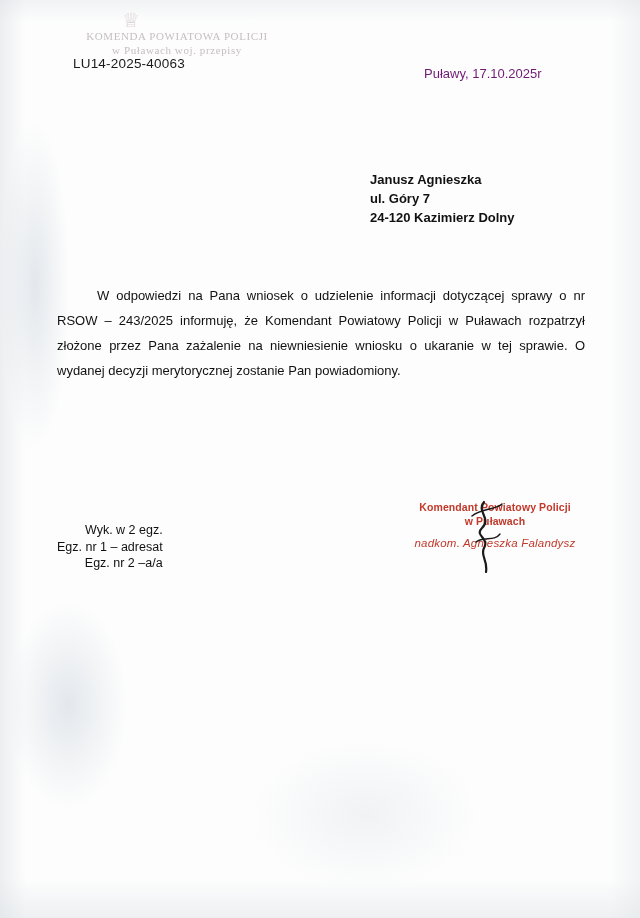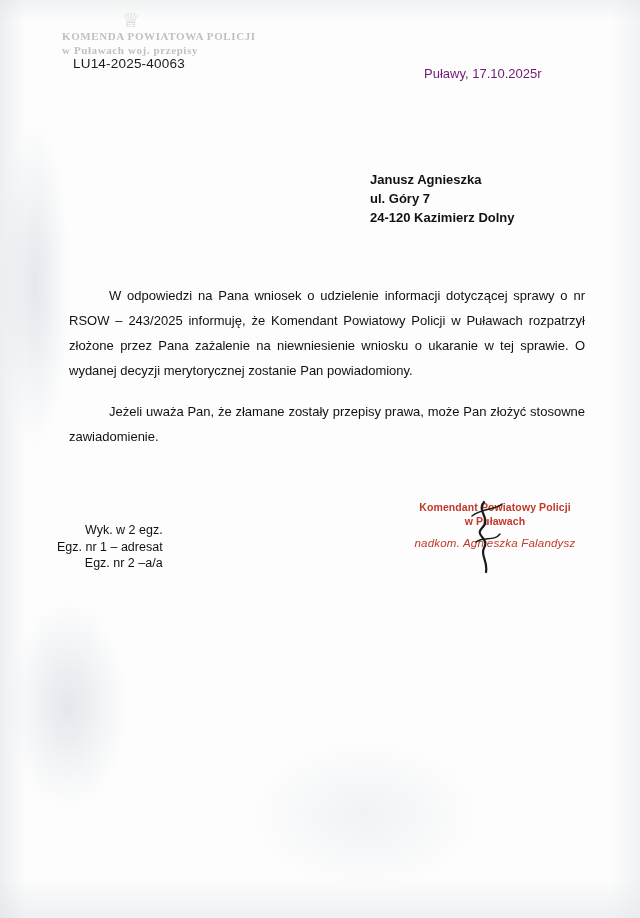--- a/index.html
+++ b/index.html
@@ -61,22 +61,23 @@
     color: #b59a9f;
     opacity: .45;
     font-size: 20px;
     line-height: 20px;
     text-align: center;
   }
   .emblem-line1, .emblem-line2 {
     position: absolute;
     left: 0;
     width: 230px;
+    text-align: center;
     font-family: "Liberation Serif", serif;
-    font-weight: bold;
+    font-weight: normal;
     letter-spacing: .6px;
     color: #8d7f86;
     opacity: .5;
     white-space: nowrap;
   }
   .emblem-line1 { top: 16px; font-size: 11px; }
   .emblem-line2 { top: 30px; font-size: 11px; }
 
   .case-number {
     position: absolute;
@@ -110,21 +111,21 @@
   
   .body-text {
     position: absolute;
     left: 57px;
     top: 283px;
     width: 528px;
     font-size: 13px;
     color: #111;
   }
   .body-text p {
-    margin: 0 0 16px 12px;
+    margin: 0 0 16px 0;
     text-indent: 40px;
     text-align: justify;
     line-height: 25px;
   }
   .body-text p:last-child { margin-bottom: 0; }
 
   
   .copies {
     position: absolute;
     left: 57px;
@@ -187,21 +188,20 @@
   <div class="place-date">Puławy, 17.10.2025r</div>
 
   <div class="addressee">
     <div>Janusz Agnieszka</div>
     <div>ul. Góry 7</div>
     <div>24-120 Kazimierz Dolny</div>
   </div>
 
   <div class="body-text">
     <p>W odpowiedzi na Pana wniosek o udzielenie informacji dotyczącej sprawy o nr RSOW – 243/2025 informuję, że Komendant Powiatowy Policji w Puławach rozpatrzył złożone przez Pana zażalenie na niewniesienie wniosku o ukaranie w tej sprawie. O wydanej decyzji merytorycznej zostanie Pan powiadomiony.</p>
-    <p>Jeżeli uważa Pan, że złamane zostały przepisy prawa, może Pan złożyć stosowne zawiadomienie.</p>
   </div>
 
   <div class="copies">
     <div>Wyk. w 2 egz.</div>
     <div>Egz. nr 1 – adresat</div>
     <div>Egz. nr 2 –a/a</div>
   </div>
 
   <div class="stamp">
     <div class="st1">Komendant Powiatowy Policji</div>

